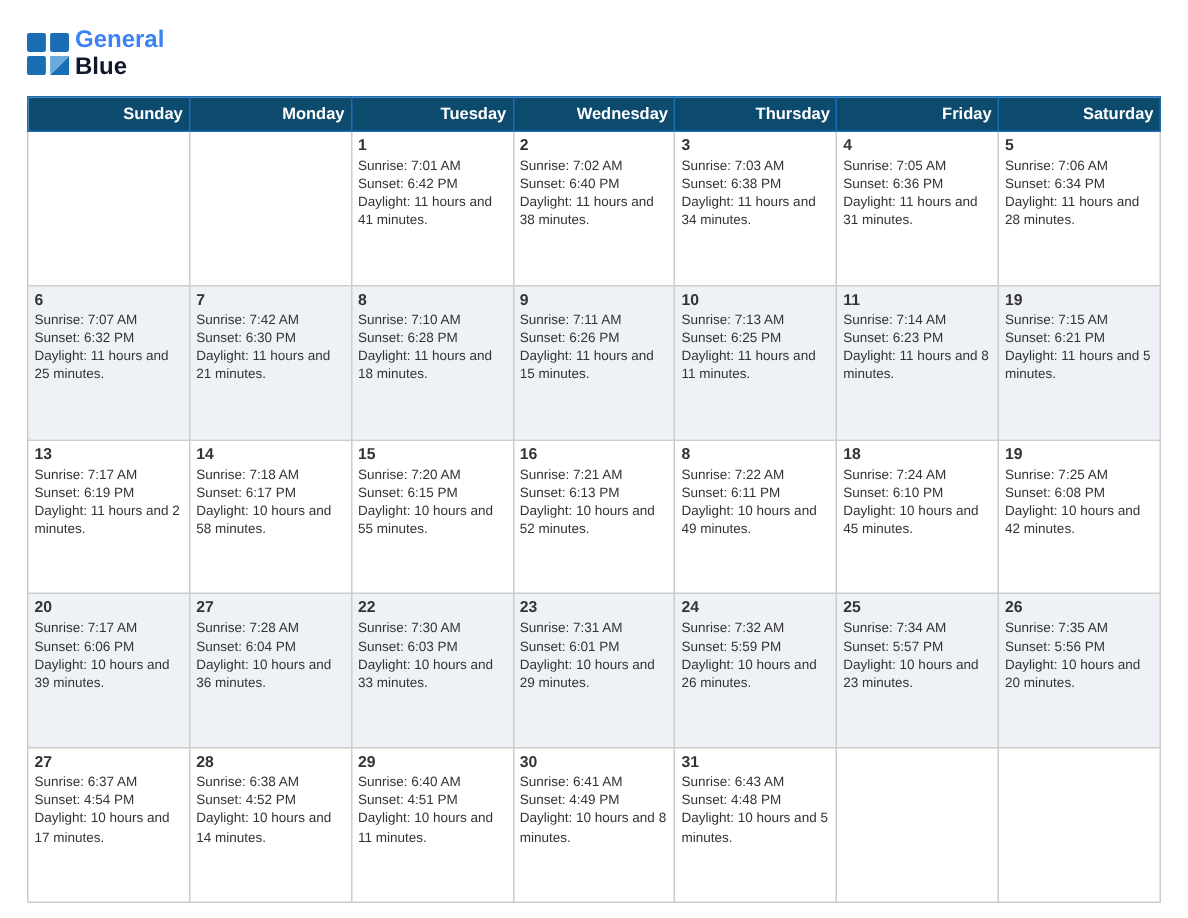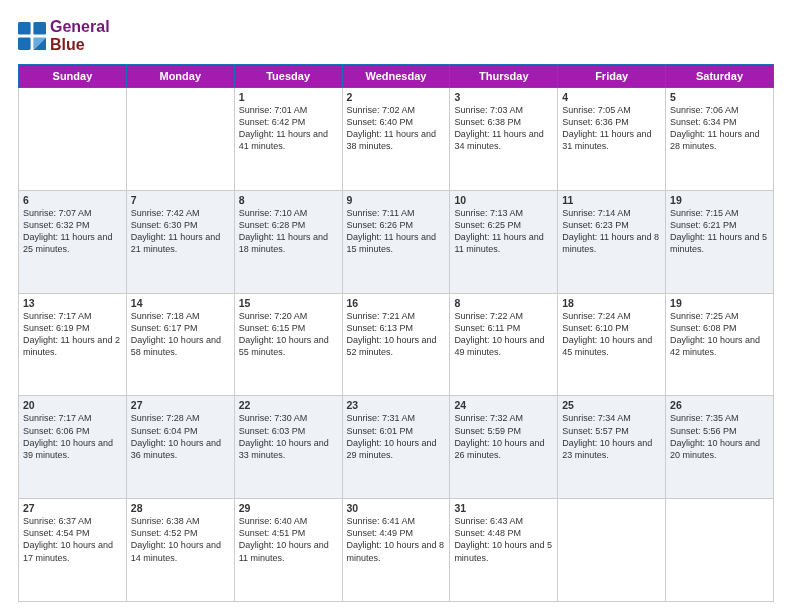--- a/index.html
+++ b/index.html
@@ -44,26 +44,26 @@
       font-size: 13px;
       color: #555;
     }
     .calendar {
       flex: 1;
       border-collapse: collapse;
       width: 100%;
       table-layout: fixed;
     }
     .calendar th {
-      background-color: #a21caf;
+      background-color: #0c4a6e;
       color: #fff;
       font-size: 11px;
       font-weight: bold;
       padding: 5px 4px;
-      text-align: center;
+      text-align: right;
       border: 1px solid #1a6eb5;
     }
     .calendar td {
       border: 1px solid #ccc;
       vertical-align: top;
       padding: 3px 4px;
       font-size: 9.5px;
       color: #333;
       background: #fff;
       width: calc(100% / 7);
@@ -106,22 +106,22 @@
   <div class="header">
     <div class="logo">
       <svg class="logo-icon" viewBox="0 0 40 40">
         <rect x="0" y="0" width="18" height="18" fill="#1a6eb5" rx="2"></rect>
         <rect x="22" y="0" width="18" height="18" fill="#1a6eb5" rx="2"></rect>
         <rect x="0" y="22" width="18" height="18" fill="#1a6eb5" rx="2"></rect>
         <polygon points="22,40 40,22 40,40" fill="#1a6eb5"></polygon>
         <polygon points="22,22 40,22 22,40" fill="#6aabdd"></polygon>
       </svg>
       <div>
-        <div style="font-size:16px;font-weight:bold;color:#701a75;">General</div>
-        <div style="font-size:16px;font-weight:bold;color:#7f1d1d;">Blue</div>
+        <div style="font-size:16px;font-weight:bold;color:#3b82f6;">General</div>
+        <div style="font-size:16px;font-weight:bold;color:#0f172a;">Blue</div>
       </div>
     </div>
     <div class="title-area">
       <div class="month-title"></div>
       <div class="location"></div>
     </div>
   </div>
 
   <table class="calendar">
     <thead>

